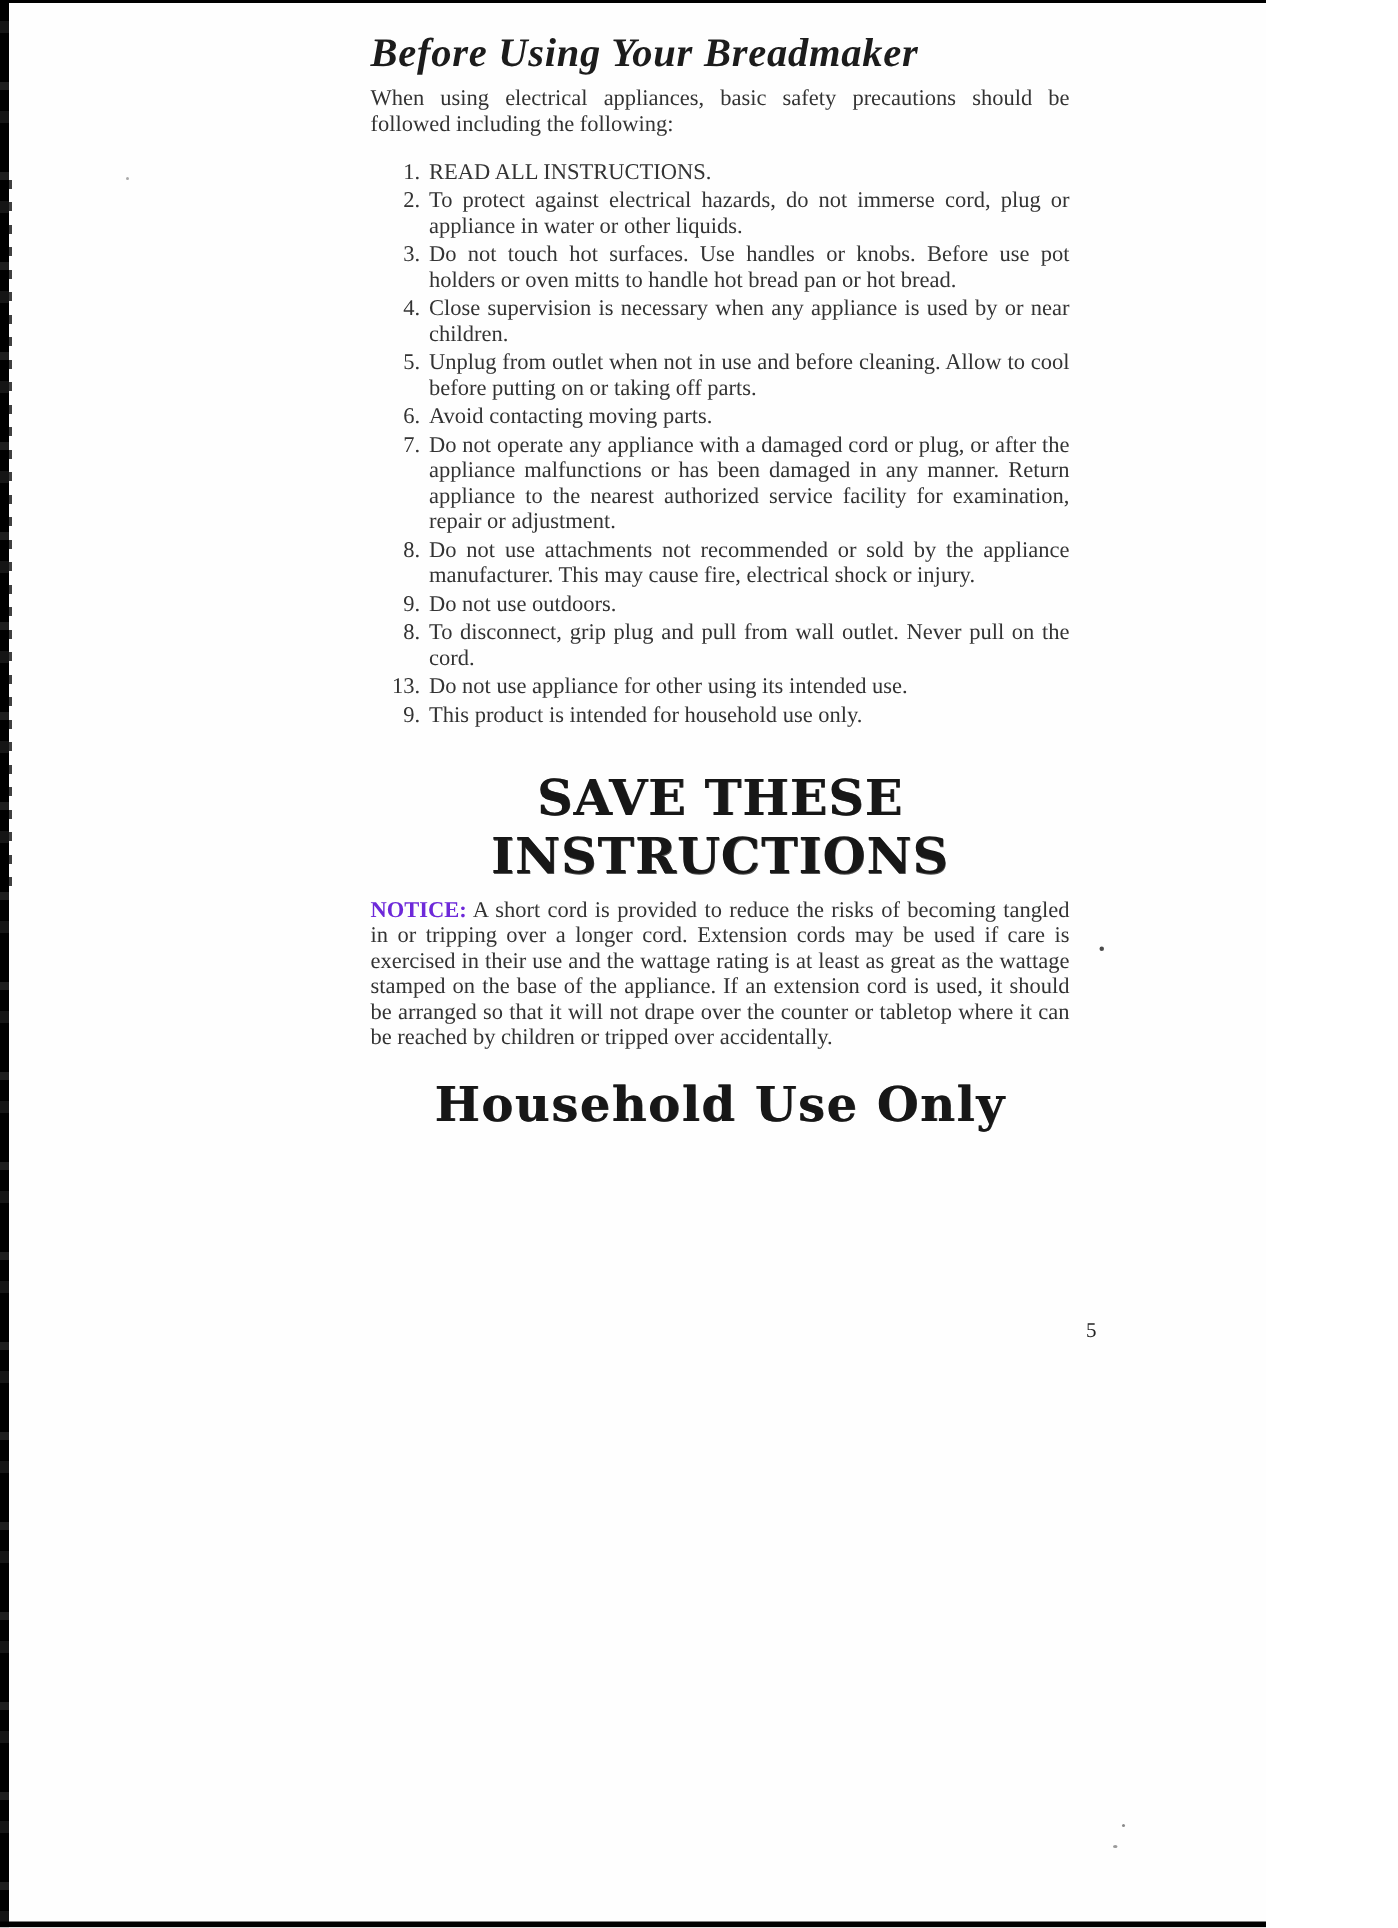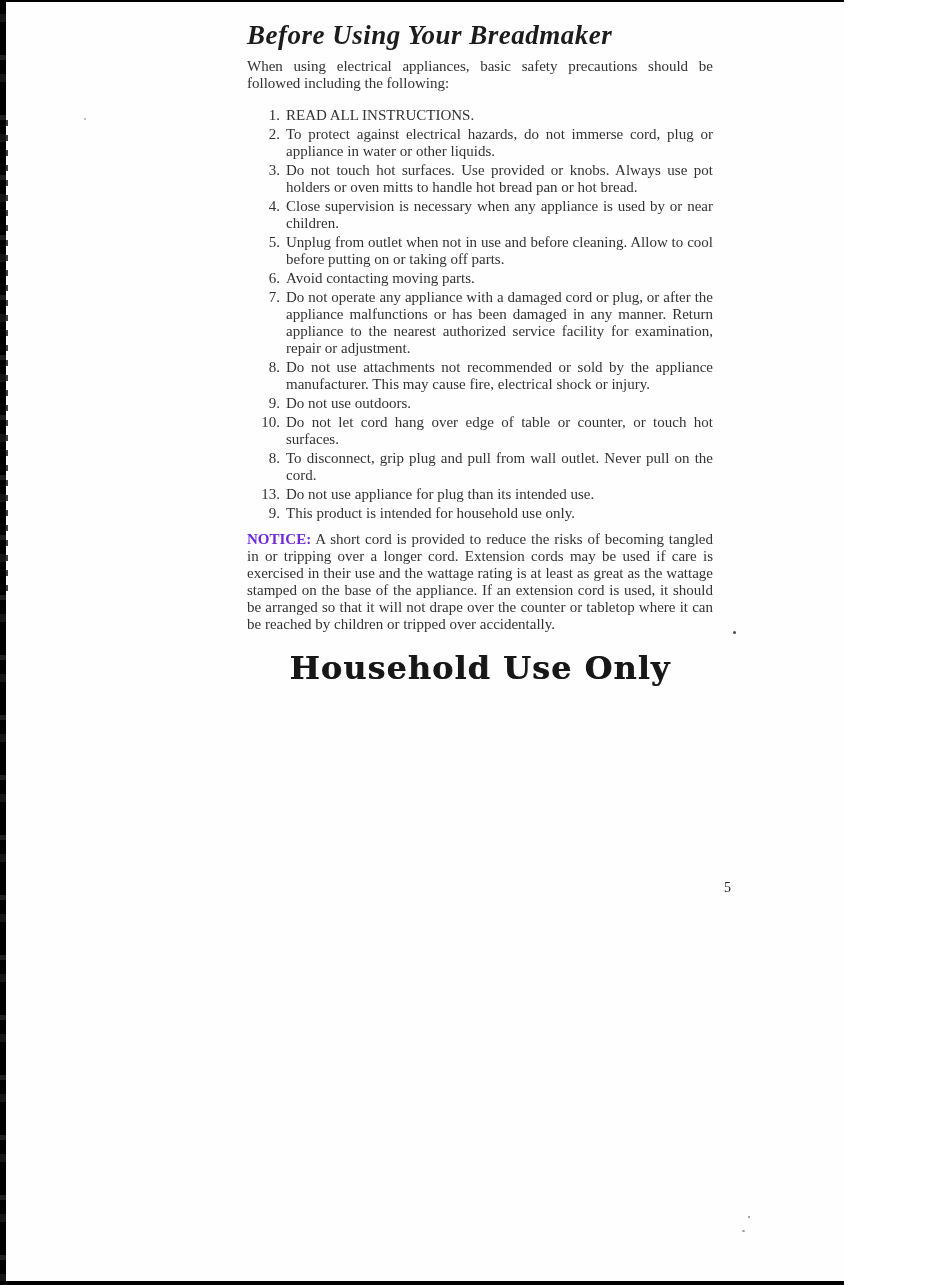--- a/index.html
+++ b/index.html
@@ -157,21 +157,21 @@
       <li>
           <span class="num">1.</span>
           <span class="txt">READ ALL INSTRUCTIONS.</span>
         </li>
       <li>
           <span class="num">2.</span>
           <span class="txt">To protect against electrical hazards, do not immerse cord, plug or appliance in water or other liquids.</span>
         </li>
       <li>
           <span class="num">3.</span>
-          <span class="txt">Do not touch hot surfaces. Use provided or knobs. Always use pot holders or oven mitts to handle hot bread pan or hot bread.</span>
+          <span class="txt">Do not touch hot surfaces. Use handles or knobs. Before use pot holders or oven mitts to handle hot bread pan or hot bread.</span>
         </li>
       <li>
           <span class="num">4.</span>
           <span class="txt">Close supervision is necessary when any appliance is used by or near children.</span>
         </li>
       <li>
           <span class="num">5.</span>
           <span class="txt">Unplug from outlet when not in use and before cleaning. Allow to cool before putting on or taking off parts.</span>
         </li>
       <li>
@@ -184,37 +184,34 @@
         </li>
       <li>
           <span class="num">8.</span>
           <span class="txt">Do not use attachments not recommended or sold by the appliance manufacturer. This may cause fire, electrical shock or injury.</span>
         </li>
       <li>
           <span class="num">9.</span>
           <span class="txt">Do not use outdoors.</span>
         </li>
       <li>
-          <span class="num">10.</span>
-          <span class="txt">Do not let cord hang over edge of table or counter, or touch hot surfaces.</span>
-        </li>
-      <li>
           <span class="num">8.</span>
           <span class="txt">To disconnect, grip plug and pull from wall outlet. Never pull on the cord.</span>
         </li>
       <li>
           <span class="num">13.</span>
-          <span class="txt">Do not use appliance for plug than its intended use.</span>
+          <span class="txt">Do not use appliance for other using its intended use.</span>
         </li>
       <li>
           <span class="num">9.</span>
           <span class="txt">This product is intended for household use only.</span>
         </li>
     </ol>
 
+    <div class="h-big h-save">SAVE THESE INSTRUCTIONS</div>
 
     <p class="body-text notice"><span class="bold">NOTICE:</span><span> A short cord is provided to reduce the risks of becoming tangled in or tripping over a longer cord. Extension cords may be used if care is exercised in their use and the wattage rating is at least as great as the wattage stamped on the base of the appliance. If an extension cord is used, it should be arranged so that it will not drape over the counter or tabletop where it can be reached by children or tripped over accidentally.</span></p>
 
     <div class="h-big h-household">Household Use Only</div>
   </div>
 
   <div class="page-number">5</div>
 </div>
 
 </body></html>

